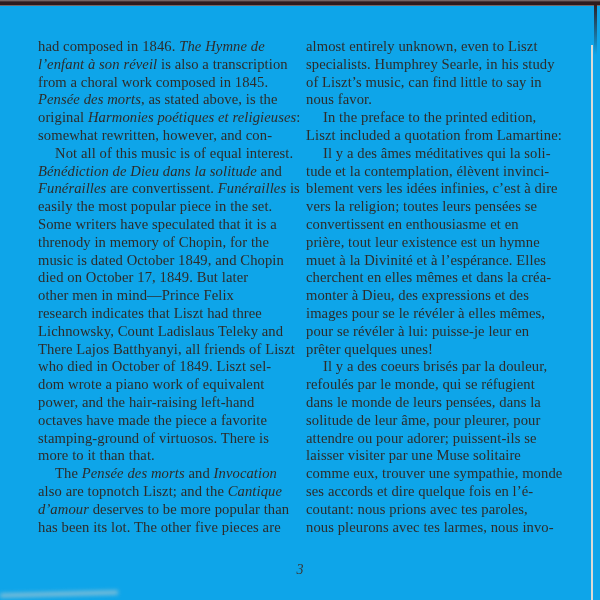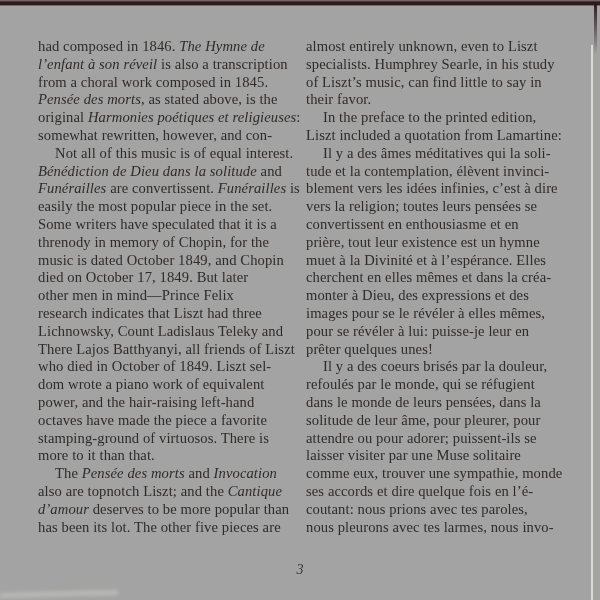--- a/index.html
+++ b/index.html
@@ -3,21 +3,21 @@
 <meta charset="utf-8">
 <style>
   html,body{margin:0;padding:0;}
   body{
     width:600px;height:600px;
     font-family:"Liberation Serif","DejaVu Serif",serif;
     background:#ffffff;
   }
   .page{
     position:relative;width:600px;height:600px;
-    background:#a3a3a3;overflow:hidden;
+    background:#0ea5e9;overflow:hidden;
     color:#2e2c2a;
   }
   
   .top-band{
     position:absolute;top:0;left:0;right:0;height:6px;
     background:linear-gradient(to bottom,#8a7a78 0%,#2e1b1e 35%,#2e1b1e 75%,#9b8d8a 100%);
   }
   .edge-right-dark{
     position:absolute;top:3px;right:3px;width:3px;height:52px;
     background:linear-gradient(to bottom,#2e1b1e 0%,rgba(46,27,30,0) 100%);
@@ -87,21 +87,21 @@
         <div class="line"><span>more to it than that.</span></div>
         <div class="line indent"><span>The </span><span class="it">Pensée des morts</span><span> and </span><span class="it">Invocation</span></div>
         <div class="line"><span>also are topnotch Liszt; and the </span><span class="it">Cantique</span></div>
         <div class="line"><span class="it">d’amour</span><span> deserves to be more popular than</span></div>
         <div class="line"><span>has been its lot. The other five pieces are</span></div>
       </div>
     <div class="col right" id="col-right">
         <div class="line"><span>almost entirely unknown, even to Liszt</span></div>
         <div class="line"><span>specialists. Humphrey Searle, in his study</span></div>
         <div class="line"><span>of Liszt’s music, can find little to say in</span></div>
-        <div class="line"><span>their favor.</span></div>
+        <div class="line"><span>nous favor.</span></div>
         <div class="line indent"><span>In the preface to the printed edition,</span></div>
         <div class="line"><span>Liszt included a quotation from Lamartine:</span></div>
         <div class="line indent"><span>Il y a des âmes méditatives qui la soli-</span></div>
         <div class="line"><span>tude et la contemplation, élèvent invinci-</span></div>
         <div class="line"><span>blement vers les idées infinies, c’est à dire</span></div>
         <div class="line"><span>vers la religion; toutes leurs pensées se</span></div>
         <div class="line"><span>convertissent en enthousiasme et en</span></div>
         <div class="line"><span>prière, tout leur existence est un hymne</span></div>
         <div class="line"><span>muet à la Divinité et à l’espérance. Elles</span></div>
         <div class="line"><span>cherchent en elles mêmes et dans la créa-</span></div>

